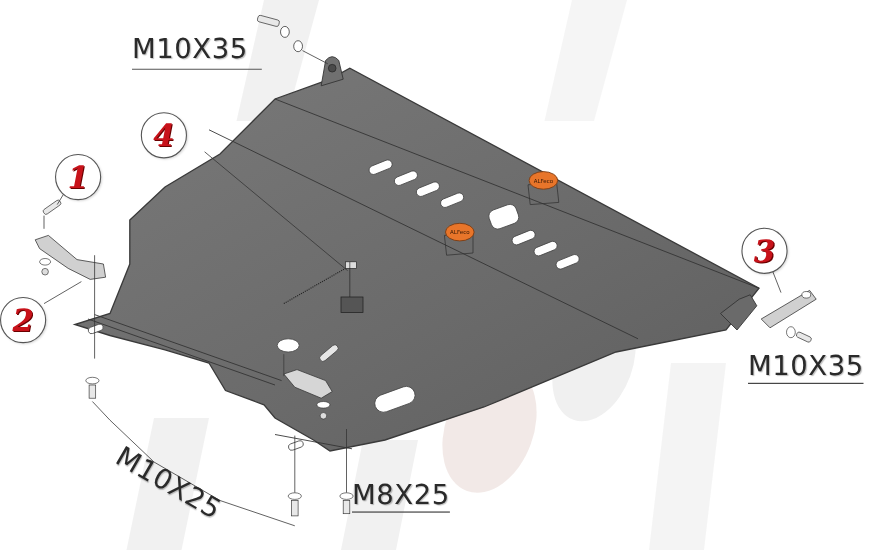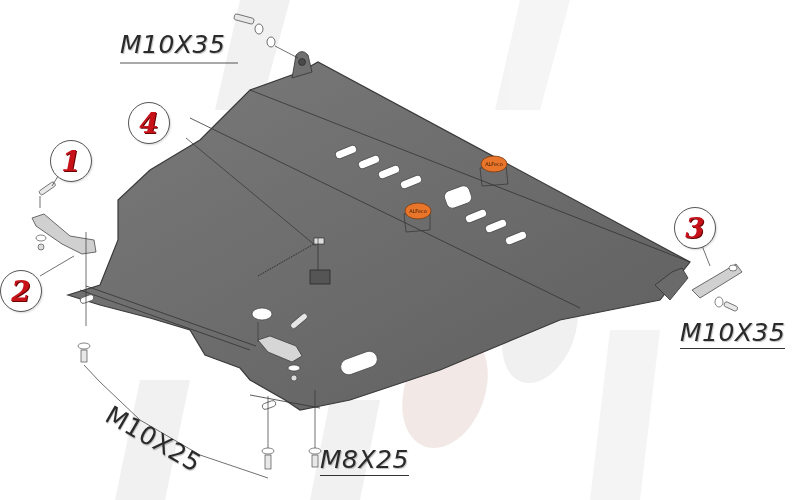--- a/index.html
+++ b/index.html
@@ -1,19 +1,19 @@
 <!DOCTYPE html>
 <html><head>
   <meta charset="utf-8">
   <style>
     html, body { margin: 0; padding: 0; background: #ffffff; }
     body { width: 800px; height: 500px; overflow: hidden; position: relative;
       font-family: "Liberation Sans", sans-serif; }
     #canvas { position: absolute; left: 0; top: 0; width: 800px; height: 500px; }
-    .spec { position: absolute; font-family: "DejaVu Sans", sans-serif; font-style: italic;
+    .spec { position: absolute; font-family: "DejaVu Sans", sans-serif; 
       font-size: 25px; color: #2a2a2a; letter-spacing: 0.5px;
       text-shadow: 1px 1px 1px rgba(0,0,0,0.25); white-space: nowrap; }
     .spec.ul { border-bottom: 1.5px solid #333; padding-bottom: 1px; }
     .callout { position: absolute; width: 40px; height: 40px; border-radius: 50%;
       border: 1.2px solid #555; background: #fff; display: flex; align-items: center;
       justify-content: center; font-family: "DejaVu Serif", serif; font-style: italic;
       font-weight: bold; font-size: 28px; color: #c8121a;
       text-shadow: 1px 1px 0 #6a0000; box-shadow: 1px 1px 2px rgba(0,0,0,0.15); }
   </style>
 </head>
@@ -136,13 +136,13 @@
 </svg>
 
 <div class="callout" style="left:50px;top:140px;">1</div>
 <div class="callout" style="left:0px;top:270px;">2</div>
 <div class="callout" style="left:674px;top:207px;">3</div>
 <div class="callout" style="left:128px;top:102px;">4</div>
 
 <div class="spec" style="left:120px;top:30px;">M10X35</div>
 <div class="spec ul" style="left:680px;top:318px;">M10X35</div>
 <div class="spec" style="left:115px;top:400px;transform:rotate(30deg);transform-origin:left top;font-style:normal;">M10X25</div>
-<div class="spec ul" style="left:320px;top:445px;">M8X25</div>
+<div class="spec ul" style="left:320px;top:435px;">M8X25</div>
 
 </body></html>

